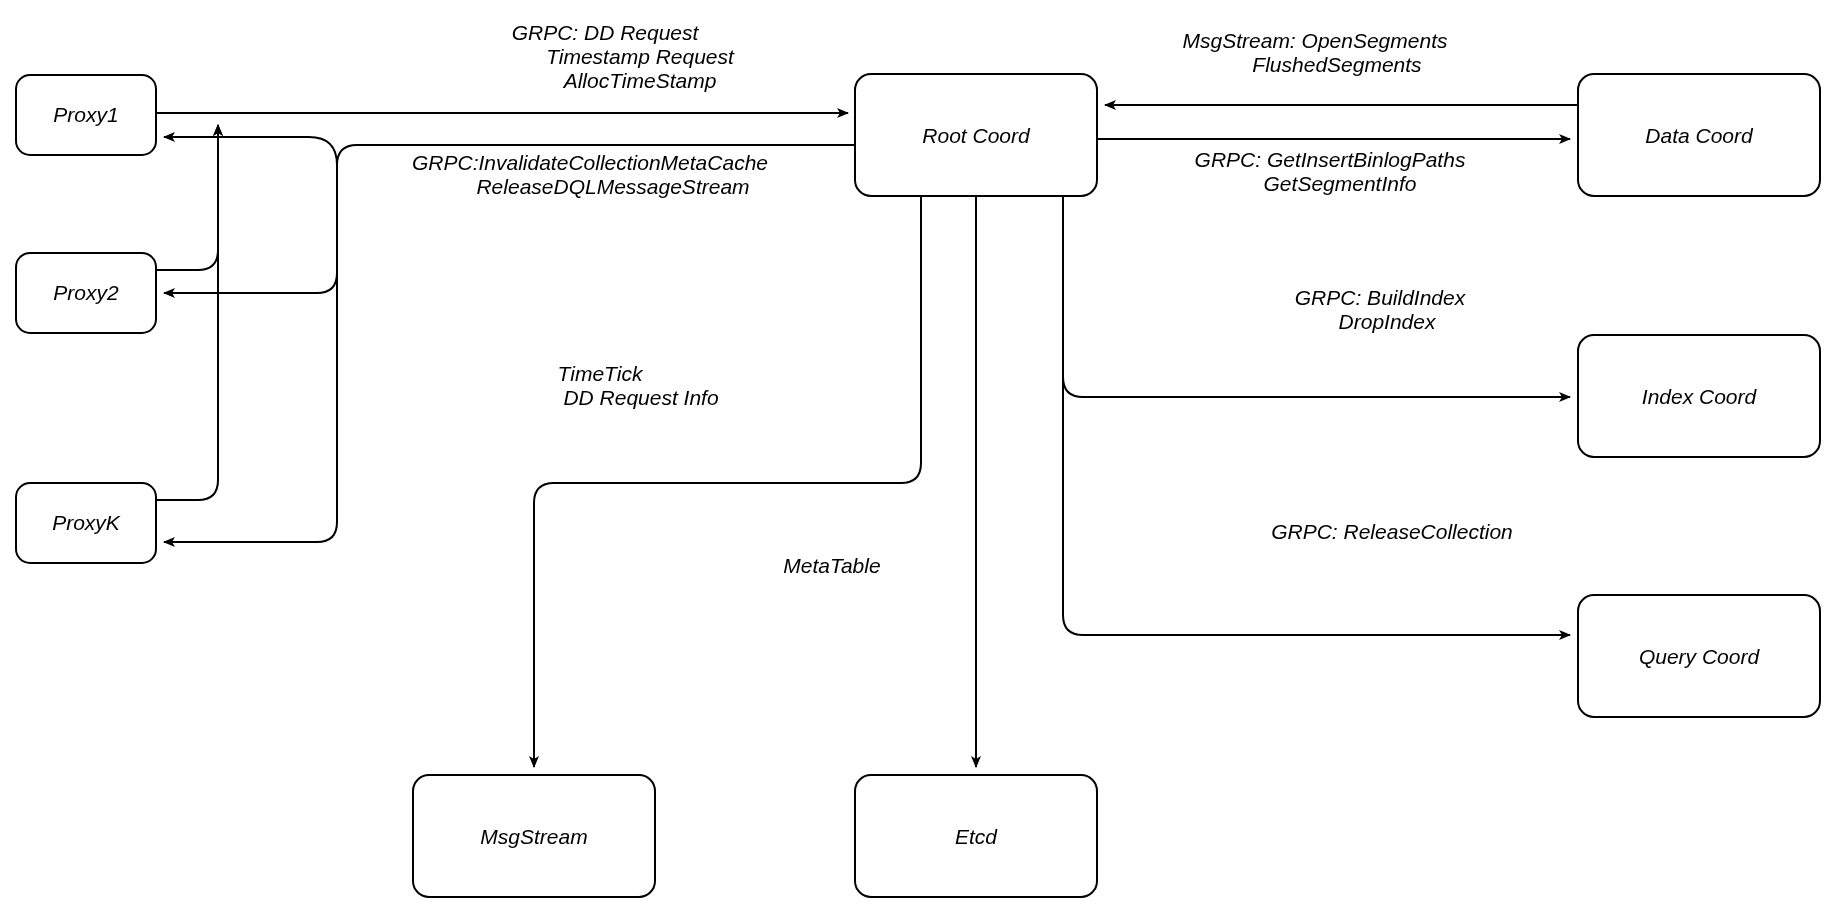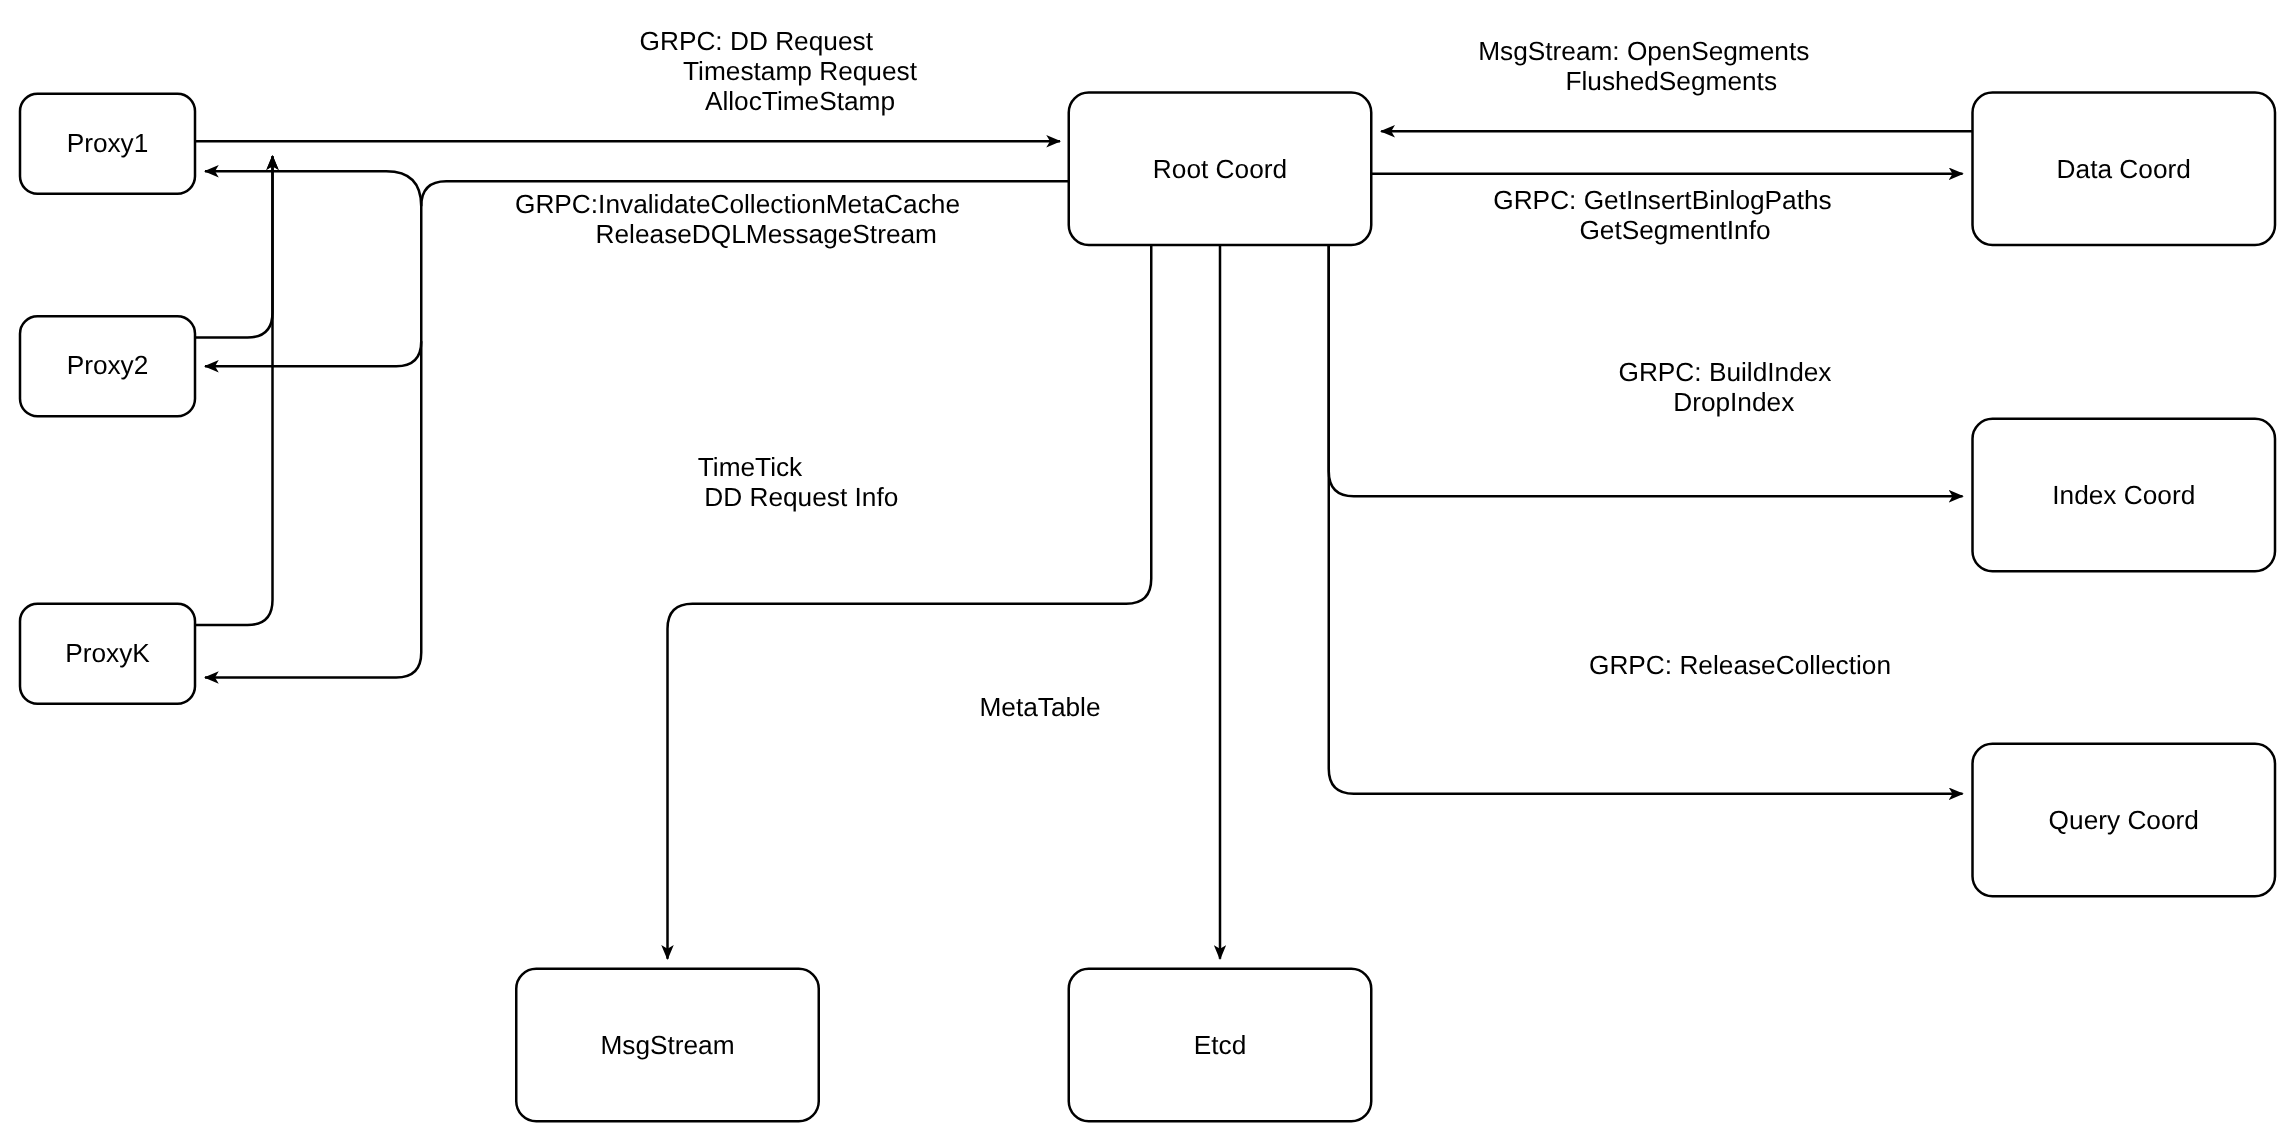--- a/index.html
+++ b/index.html
@@ -7,20 +7,21 @@
     padding: 0;
     background: #ffffff;
   }
   #diagram-root {
     position: relative;
     width: 1834px;
     height: 914px;
     background: #ffffff;
     font-family: "Liberation Sans", sans-serif;
     overflow: hidden;
+    font-style: italic;
   }
   svg.canvas {
     position: absolute;
     top: 0;
     left: 0;
     width: 1834px;
     height: 914px;
   }
   .node-rect {
     fill: #ffffff;

